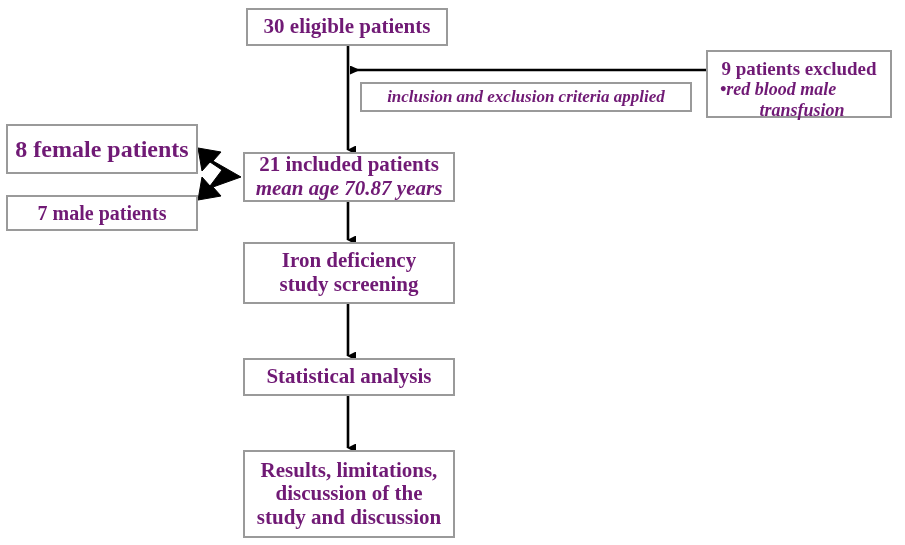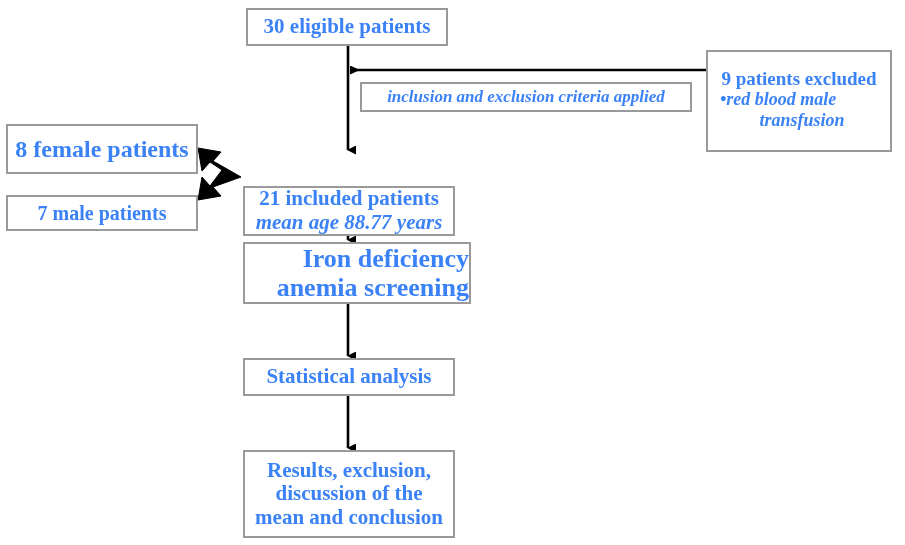--- a/index.html
+++ b/index.html
@@ -18,43 +18,43 @@
   .node {
     position: absolute;
     box-sizing: border-box;
     background: #ffffff;
     border: 2px solid #9a9a9a;
     display: flex;
     flex-direction: column;
     align-items: center;
     justify-content: center;
     text-align: center;
-    color: #3b82f6;
+    color: #701a75;
     line-height: 1.12;
   }
   .node .line-b {
     font-weight: bold;
     font-style: normal;
     white-space: nowrap;
   }
   .node .line-bi {
     font-weight: bold;
     font-style: italic;
     white-space: nowrap;
   }
 
   
   #node-eligible     { left: 246px; top: 8px;   width: 202px; height: 38px; font-size: 21px; }
-  #node-excluded     { left: 706px; top: 50px;  width: 186px; height: 102px; font-size: 19px;
-                        justify-content: flex-start; padding-top: 16px; }
+  #node-excluded     { left: 706px; top: 50px;  width: 186px; height: 68px; font-size: 19px;
+                        justify-content: flex-start; padding-top: 6px; }
   #node-criteria     { left: 360px; top: 82px;  width: 332px; height: 30px; font-size: 17px; }
-  #node-included     { left: 243px; top: 152px; width: 212px; height: 50px; font-size: 21px; margin-top: 34px; }
+  #node-included     { left: 243px; top: 152px; width: 212px; height: 50px; font-size: 21px; }
   #node-female       { left: 6px;   top: 124px; width: 192px; height: 50px; font-size: 24px; }
   #node-male         { left: 6px;   top: 195px; width: 192px; height: 36px; font-size: 20px; }
-  #node-screening    { left: 243px; top: 242px; width: 228px; height: 62px; font-size: 26px; align-items: flex-end; }
+  #node-screening    { left: 243px; top: 242px; width: 212px; height: 62px; font-size: 21px; }
   #node-stats        { left: 243px; top: 358px; width: 212px; height: 38px; font-size: 21px; text-align: center; }
   #node-results      { left: 243px; top: 450px; width: 212px; height: 88px; font-size: 21px; }
 
   #node-excluded .line-b { font-size: 19px; }
   #node-excluded .bullet-block {
     font-weight: bold;
     font-style: italic;
     font-size: 18px;
     line-height: 1.14;
     width: 100%;
@@ -130,39 +130,39 @@
       <span class="b2">transfusion</span>
     </span>
   </div>
 
   <div class="node" id="node-criteria">
     <span class="line-bi">inclusion and exclusion criteria applied</span>
   </div>
 
   <div class="node" id="node-included">
     <span class="line-b">21 included patients</span>
-    <span class="line-bi">mean age 88.77 years</span>
+    <span class="line-bi">mean age 70.87 years</span>
   </div>
 
   <div class="node" id="node-female">
     <span class="line-b">8 female patients</span>
   </div>
 
   <div class="node" id="node-male">
     <span class="line-b">7 male patients</span>
   </div>
 
   <div class="node" id="node-screening">
     <span class="line-b">Iron deficiency</span>
-    <span class="line-b">anemia screening</span>
+    <span class="line-b">study screening</span>
   </div>
 
   <div class="node" id="node-stats">
     <span class="line-b">Statistical analysis</span>
   </div>
 
   <div class="node" id="node-results">
-    <span class="line-b">Results, exclusion,</span>
+    <span class="line-b">Results, limitations,</span>
     <span class="line-b">discussion of the</span>
-    <span class="line-b">mean and conclusion</span>
+    <span class="line-b">study and discussion</span>
   </div>
 
 </div>
 
 </body></html>

